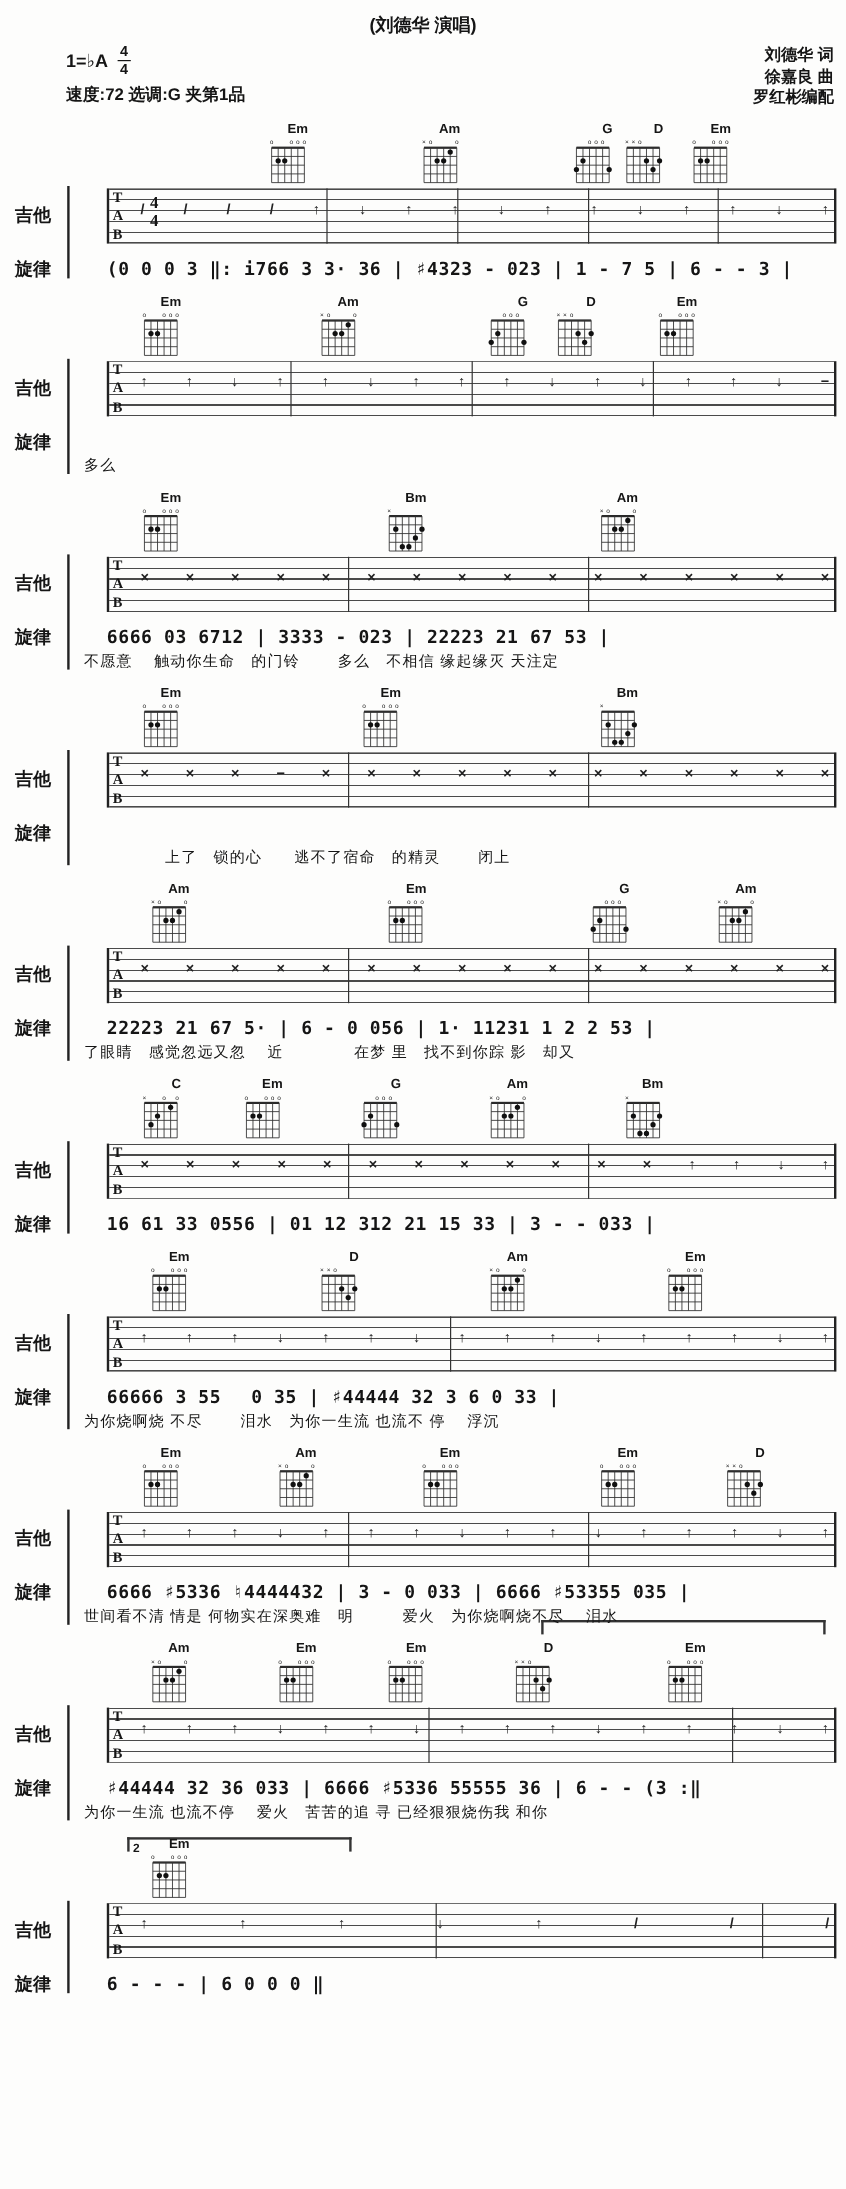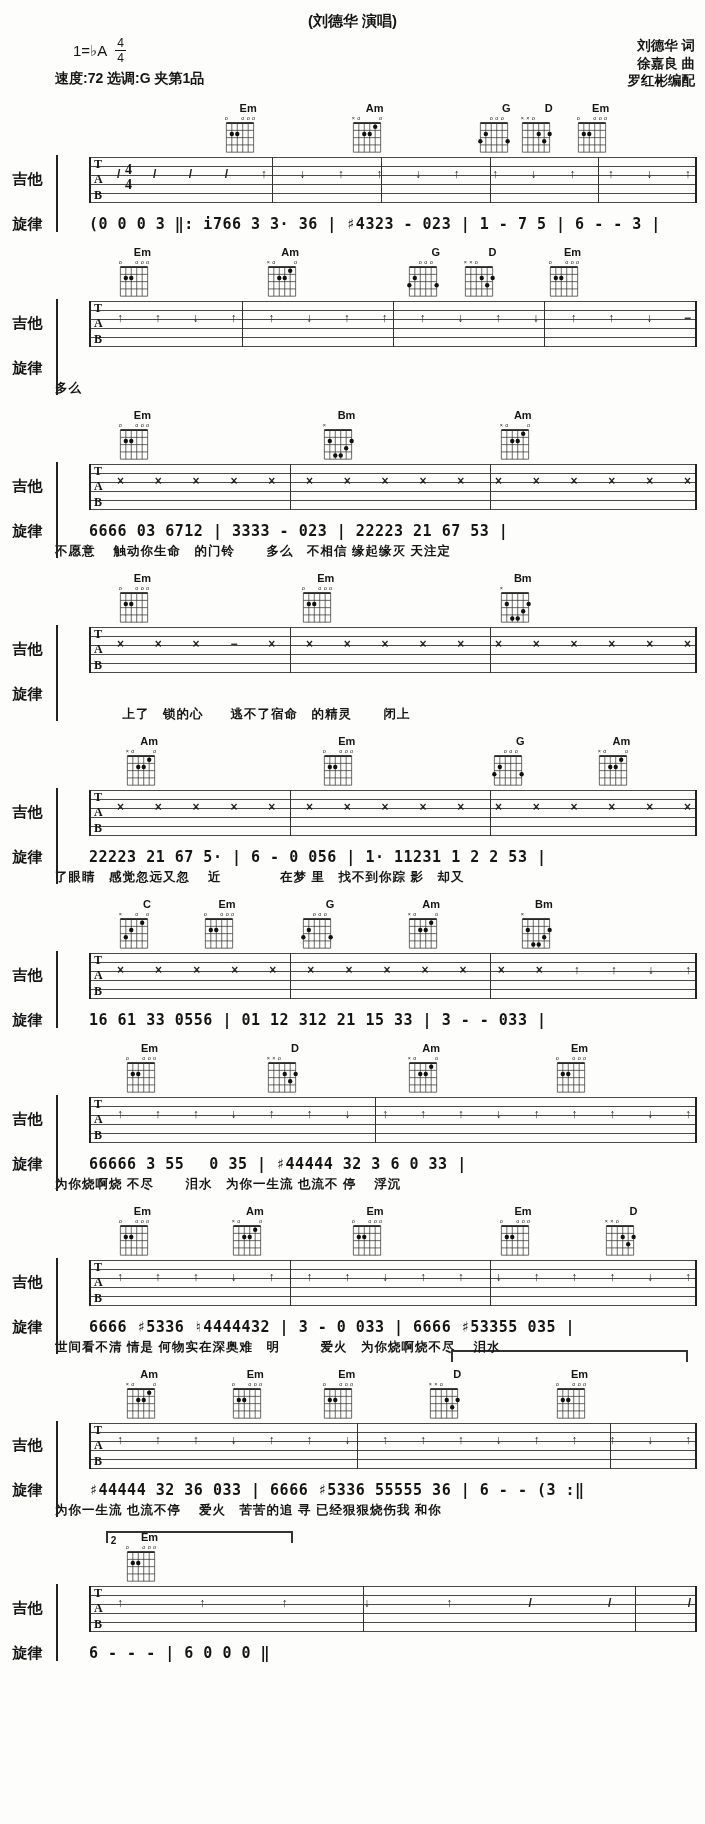--- a/index.html
+++ b/index.html
@@ -7,21 +7,21 @@
     width:705px;height:1824px;background:#fdfdfc;color:#151515;
     font-family:"Liberation Sans","DejaVu Sans",sans-serif;
     overflow:hidden;position:relative;
   }
   
   .hdr{padding-top:10px;}
   .title{text-align:center;font-size:25px;font-weight:bold;letter-spacing:4px;line-height:1.15;}
   .subtitle{text-align:center;font-size:15px;font-weight:bold;margin-top:2px;}
   .meta-row{display:flex;justify-content:space-between;align-items:flex-start;
             padding:6px 10px 0 55px;}
-  .key-line{font-size:15px;font-weight:normal;display:flex;align-items:center;gap:8px;margin-left:18px;}
+  .key-line{font-size:15px;font-weight:bold;display:flex;align-items:center;gap:8px;}
   .frac{display:inline-flex;flex-direction:column;text-align:center;font-size:12px;line-height:1;}
   .frac span:first-child{border-bottom:1px solid #151515;padding:0 2px 1px;}
   .frac span:last-child{padding-top:1px;}
   .tempo-line{font-size:14px;font-weight:bold;margin-top:6px;}
   .credits{text-align:right;font-size:13.5px;font-weight:bold;line-height:1.3;}
   
   .score{margin-top:4px;}
   .system{position:relative;margin-top:13px;}
   .chords-row{position:relative;height:54px;}
   .chord{position:absolute;top:0;transform:translateX(-50%);text-align:right;}
@@ -41,21 +41,21 @@
       font-size:12px;font-weight:bold;line-height:1;padding:1px 0 2px;}
   .tab-symbols{position:absolute;left:26px;right:4px;top:0;bottom:0;display:flex;
       justify-content:space-between;align-items:center;font-size:12px;font-weight:bold;color:#222;}
   .tab-symbols span{transform:translateY(-6px);}
   .barline{position:absolute;top:0;bottom:0;width:1px;background:#333;}
   .time-sig{position:absolute;left:34px;top:5px;font-size:14px;font-weight:bold;
       line-height:1.1;text-align:center;font-family:"Liberation Serif",serif;}
   .melody-row{display:flex;align-items:baseline;margin-top:12px;}
   .melody-content{flex:1;margin-left:34px;font-family:"DejaVu Sans Mono",monospace;
       font-weight:bold;font-size:15px;letter-spacing:0.5px;white-space:nowrap;}
-  .lyrics-line{margin-left:55px;font-size:12.5px;font-weight:bold;margin-top:2px;
+  .lyrics-line{margin-left:70px;font-size:12.5px;font-weight:normal;margin-top:2px;
       letter-spacing:1px;white-space:nowrap;}
   .volta{position:absolute;top:-1px;height:10px;border-top:2px solid #333;
       border-left:2px solid #333;border-right:2px solid #333;}
   .volta-label{font-size:10px;font-weight:bold;position:relative;left:3px;top:-3px;}
 </style>
 </head>
 <body>
 
 <header class="hdr">
   <div class="subtitle">(刘德华 演唱)</div>

